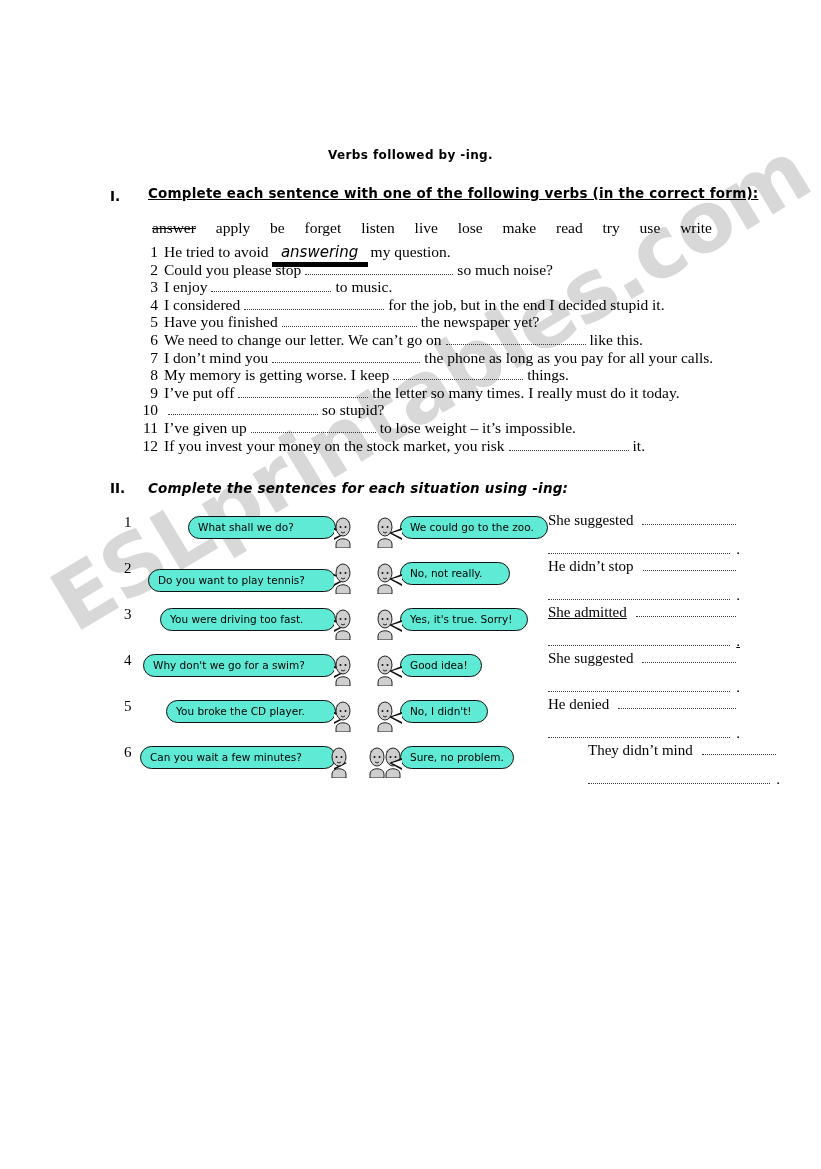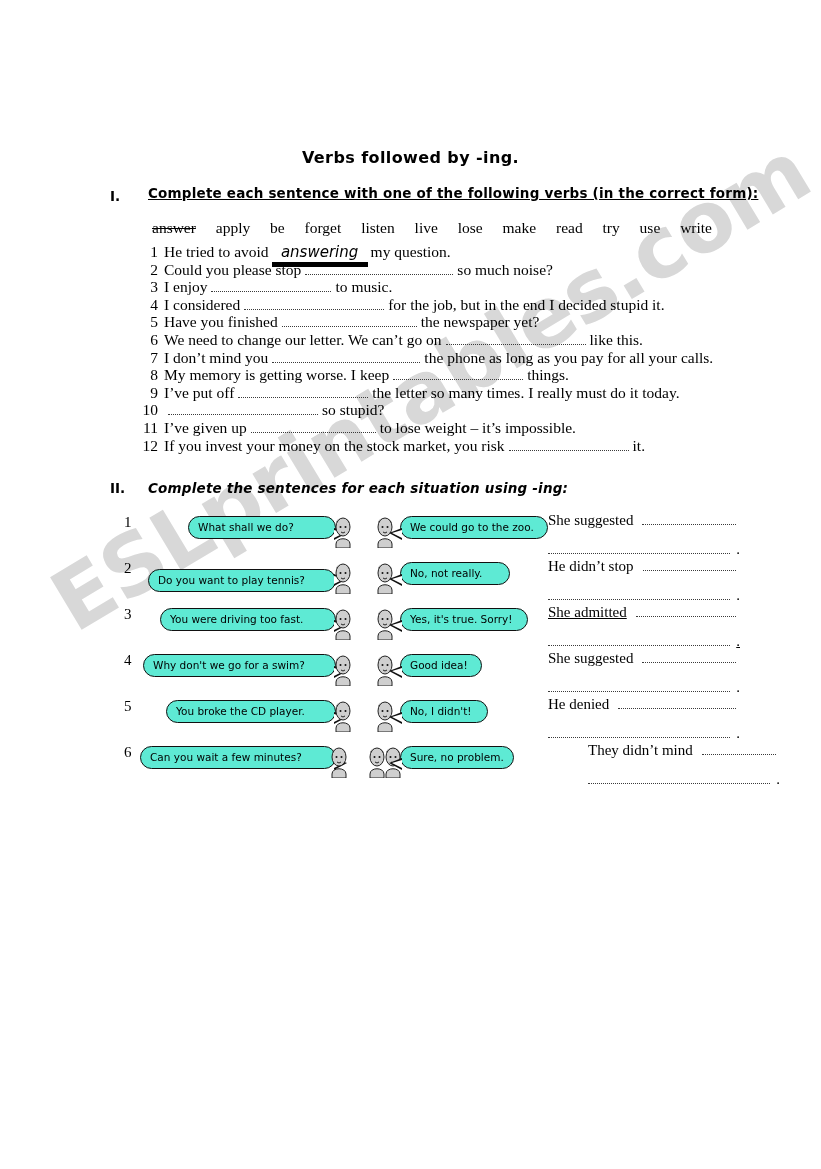--- a/index.html
+++ b/index.html
@@ -49,21 +49,21 @@
   }
 
   .doc-title {
     position: absolute;
     left: 0;
     top: 148px;
     width: 821px;
     text-align: center;
     font-family: "DejaVu Sans", sans-serif;
     font-weight: bold;
-    font-size: 16px;
+    font-size: 12px;
     letter-spacing: 0.4px;
   }
 
   .section-head {
     position: absolute;
     font-family: "DejaVu Sans", sans-serif;
     font-weight: bold;
     font-size: 13.5px;
     letter-spacing: 0.2px;
     white-space: nowrap;

